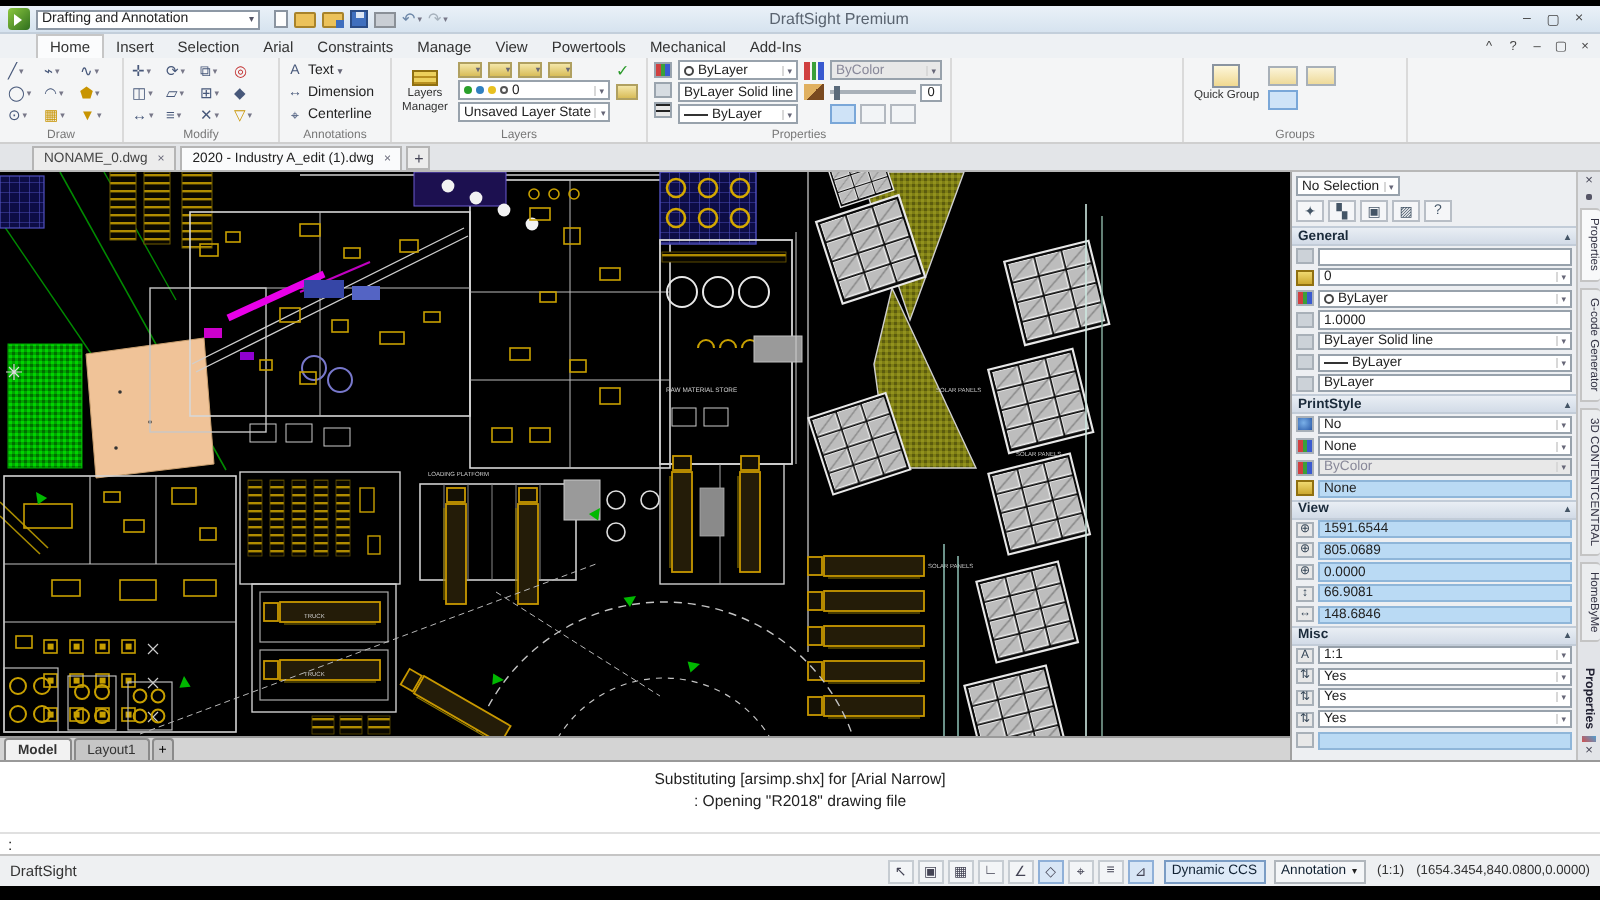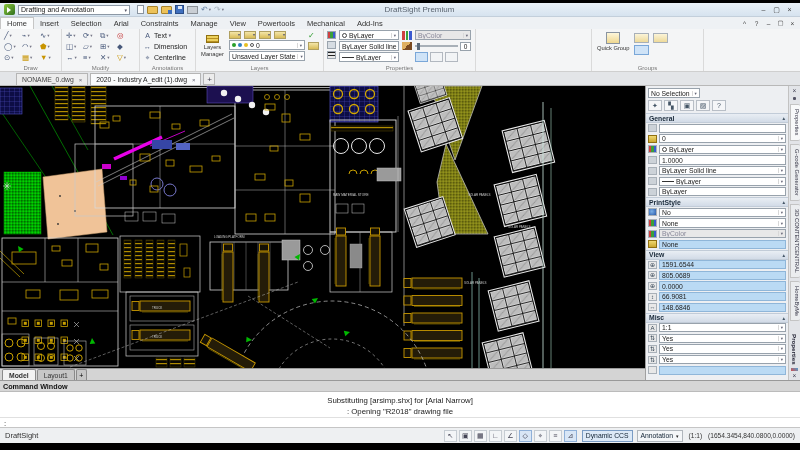--- a/index.html
+++ b/index.html
@@ -29,21 +29,21 @@
   .i-save::after{content:'';position:absolute;left:2px;top:0;width:4px;height:3px;background:#dce6f4;}
   .i-print{width:11px;height:8px;background:#c9ced4;border:1px solid #8a9097;}
   .u-glyph{font-size:8px;color:#6d87a8;line-height:1;}
   .u-glyph.dim{color:#a7b2bd;}
   .qi .arw{font-size:4.5px;color:#778;margin-left:1px;}
   .t-title{position:absolute;left:0;right:0;text-align:center;font-size:8px;color:#5a6470;pointer-events:none;margin-left:39px;}
   .wc-group{margin-left:auto;display:flex;z-index:2;}
   .wc{width:13px;height:11px;font-size:7px;color:#444;display:flex;align-items:center;justify-content:center;}
 
   
-  .m-tabs{height:12px;background:#eef1f4;display:flex;align-items:flex-end;padding-left:0;flex:none;position:relative;}
+  .m-tabs{height:12px;background:#eef1f4;display:flex;align-items:flex-end;padding-left:18px;flex:none;position:relative;}
   .mtab{font-size:7.5px;color:#333;padding:1px 6px 1px;white-space:nowrap;}
   .mtab.act{background:#fbfcfd;border:1px solid #c6c6c6;border-bottom:none;}
   .rb-ctrls{position:absolute;right:2px;bottom:1px;display:flex;gap:1px;}
   .rb-ctrls .wc{width:11px;height:10px;font-size:6.5px;}
 
   
   .ribbon{height:43px;background:#f4f5f6;border-bottom:1px solid #cfcfcf;display:flex;flex:none;}
   .rsec{position:relative;border-right:1px solid #dadada;padding:1px 3px 9px;flex:none;}
   .rlabel{position:absolute;bottom:0;left:0;right:0;text-align:center;font-size:6px;color:#777;}
   .rgrid{display:grid;grid-auto-rows:11px;}
@@ -982,21 +982,20 @@
       <span class="vtab">G-code Generator</span>
       <span class="vtab">3D CONTENTCENTRAL</span>
       <span class="vtab">HomeByMe</span>
       <span class="vtitle">Properties</span>
       <span class="vicon"></span>
       <span class="vx">×</span>
     </div>
   </div>
 
   <div class="cmd">
-    <div class="cmd-h">Command Window</div>
     <div class="cmd-b">
       <div>Substituting [arsimp.shx] for [Arial Narrow]</div>
       <div>: Opening "R2018" drawing file</div>
     </div>
     <div class="cmd-p">:</div>
   </div>
 
   <div class="status">
     <span class="s-app">DraftSight</span>
     <span class="s-fill"></span>

